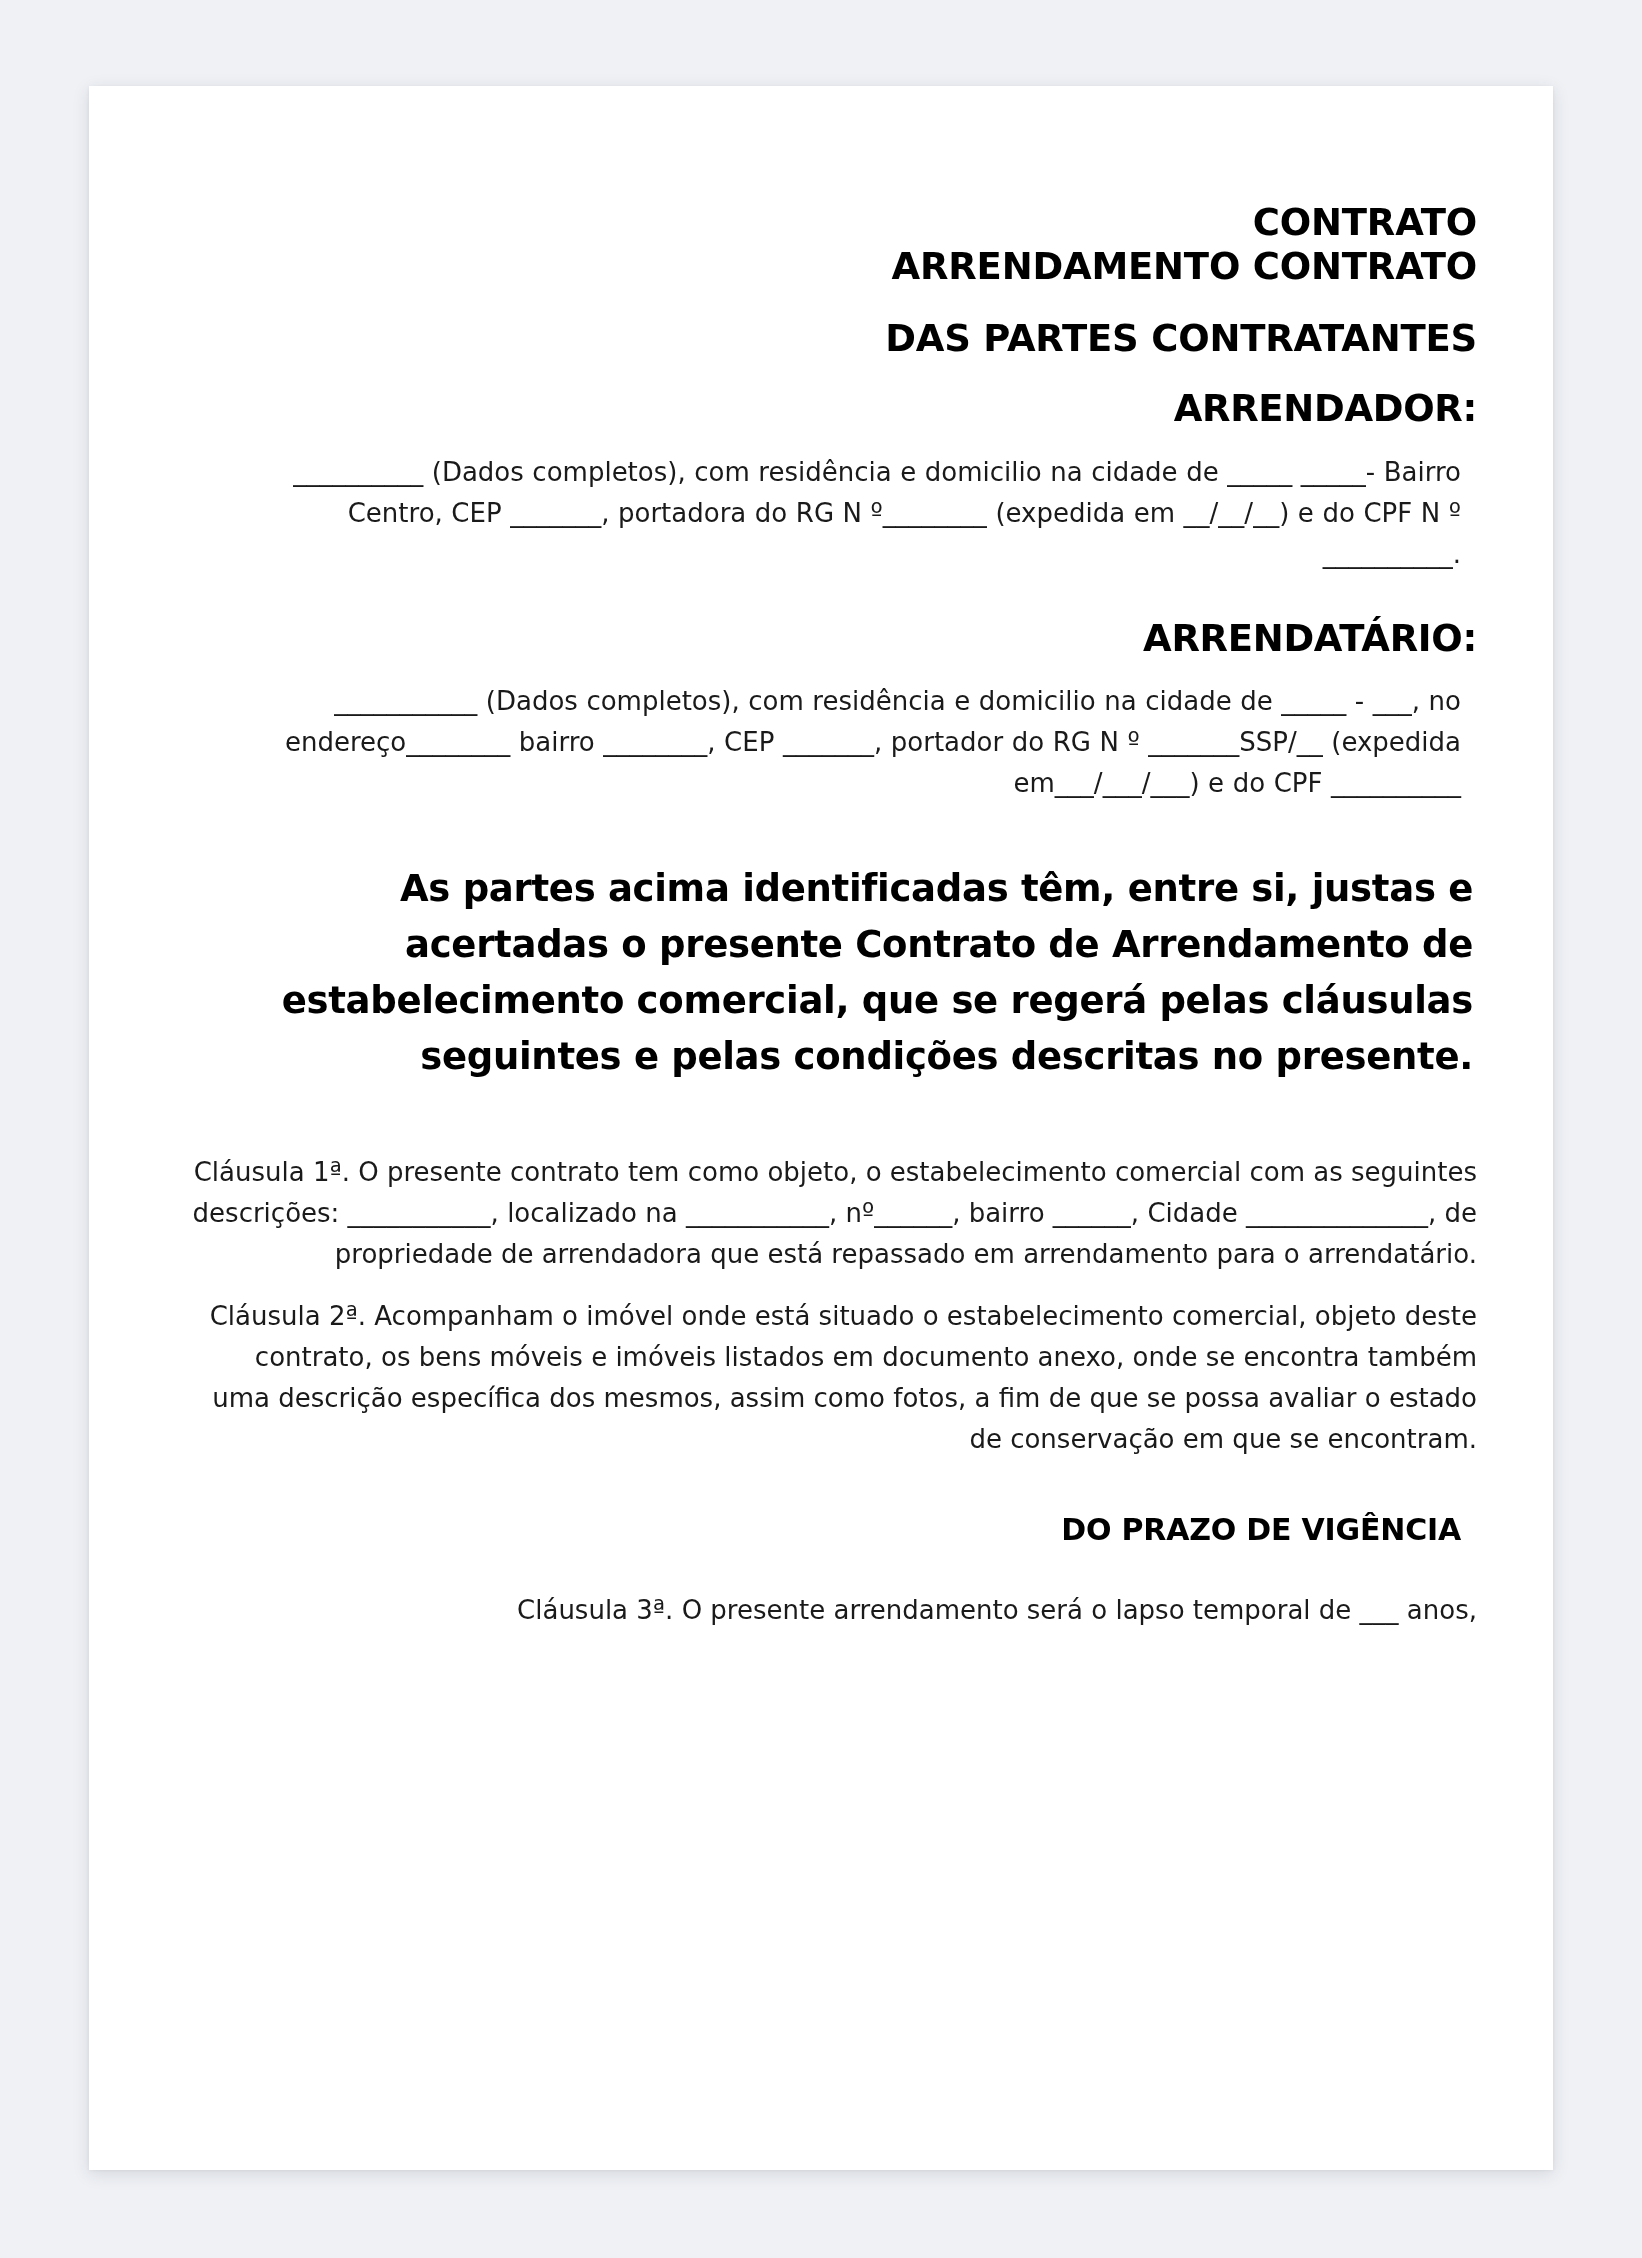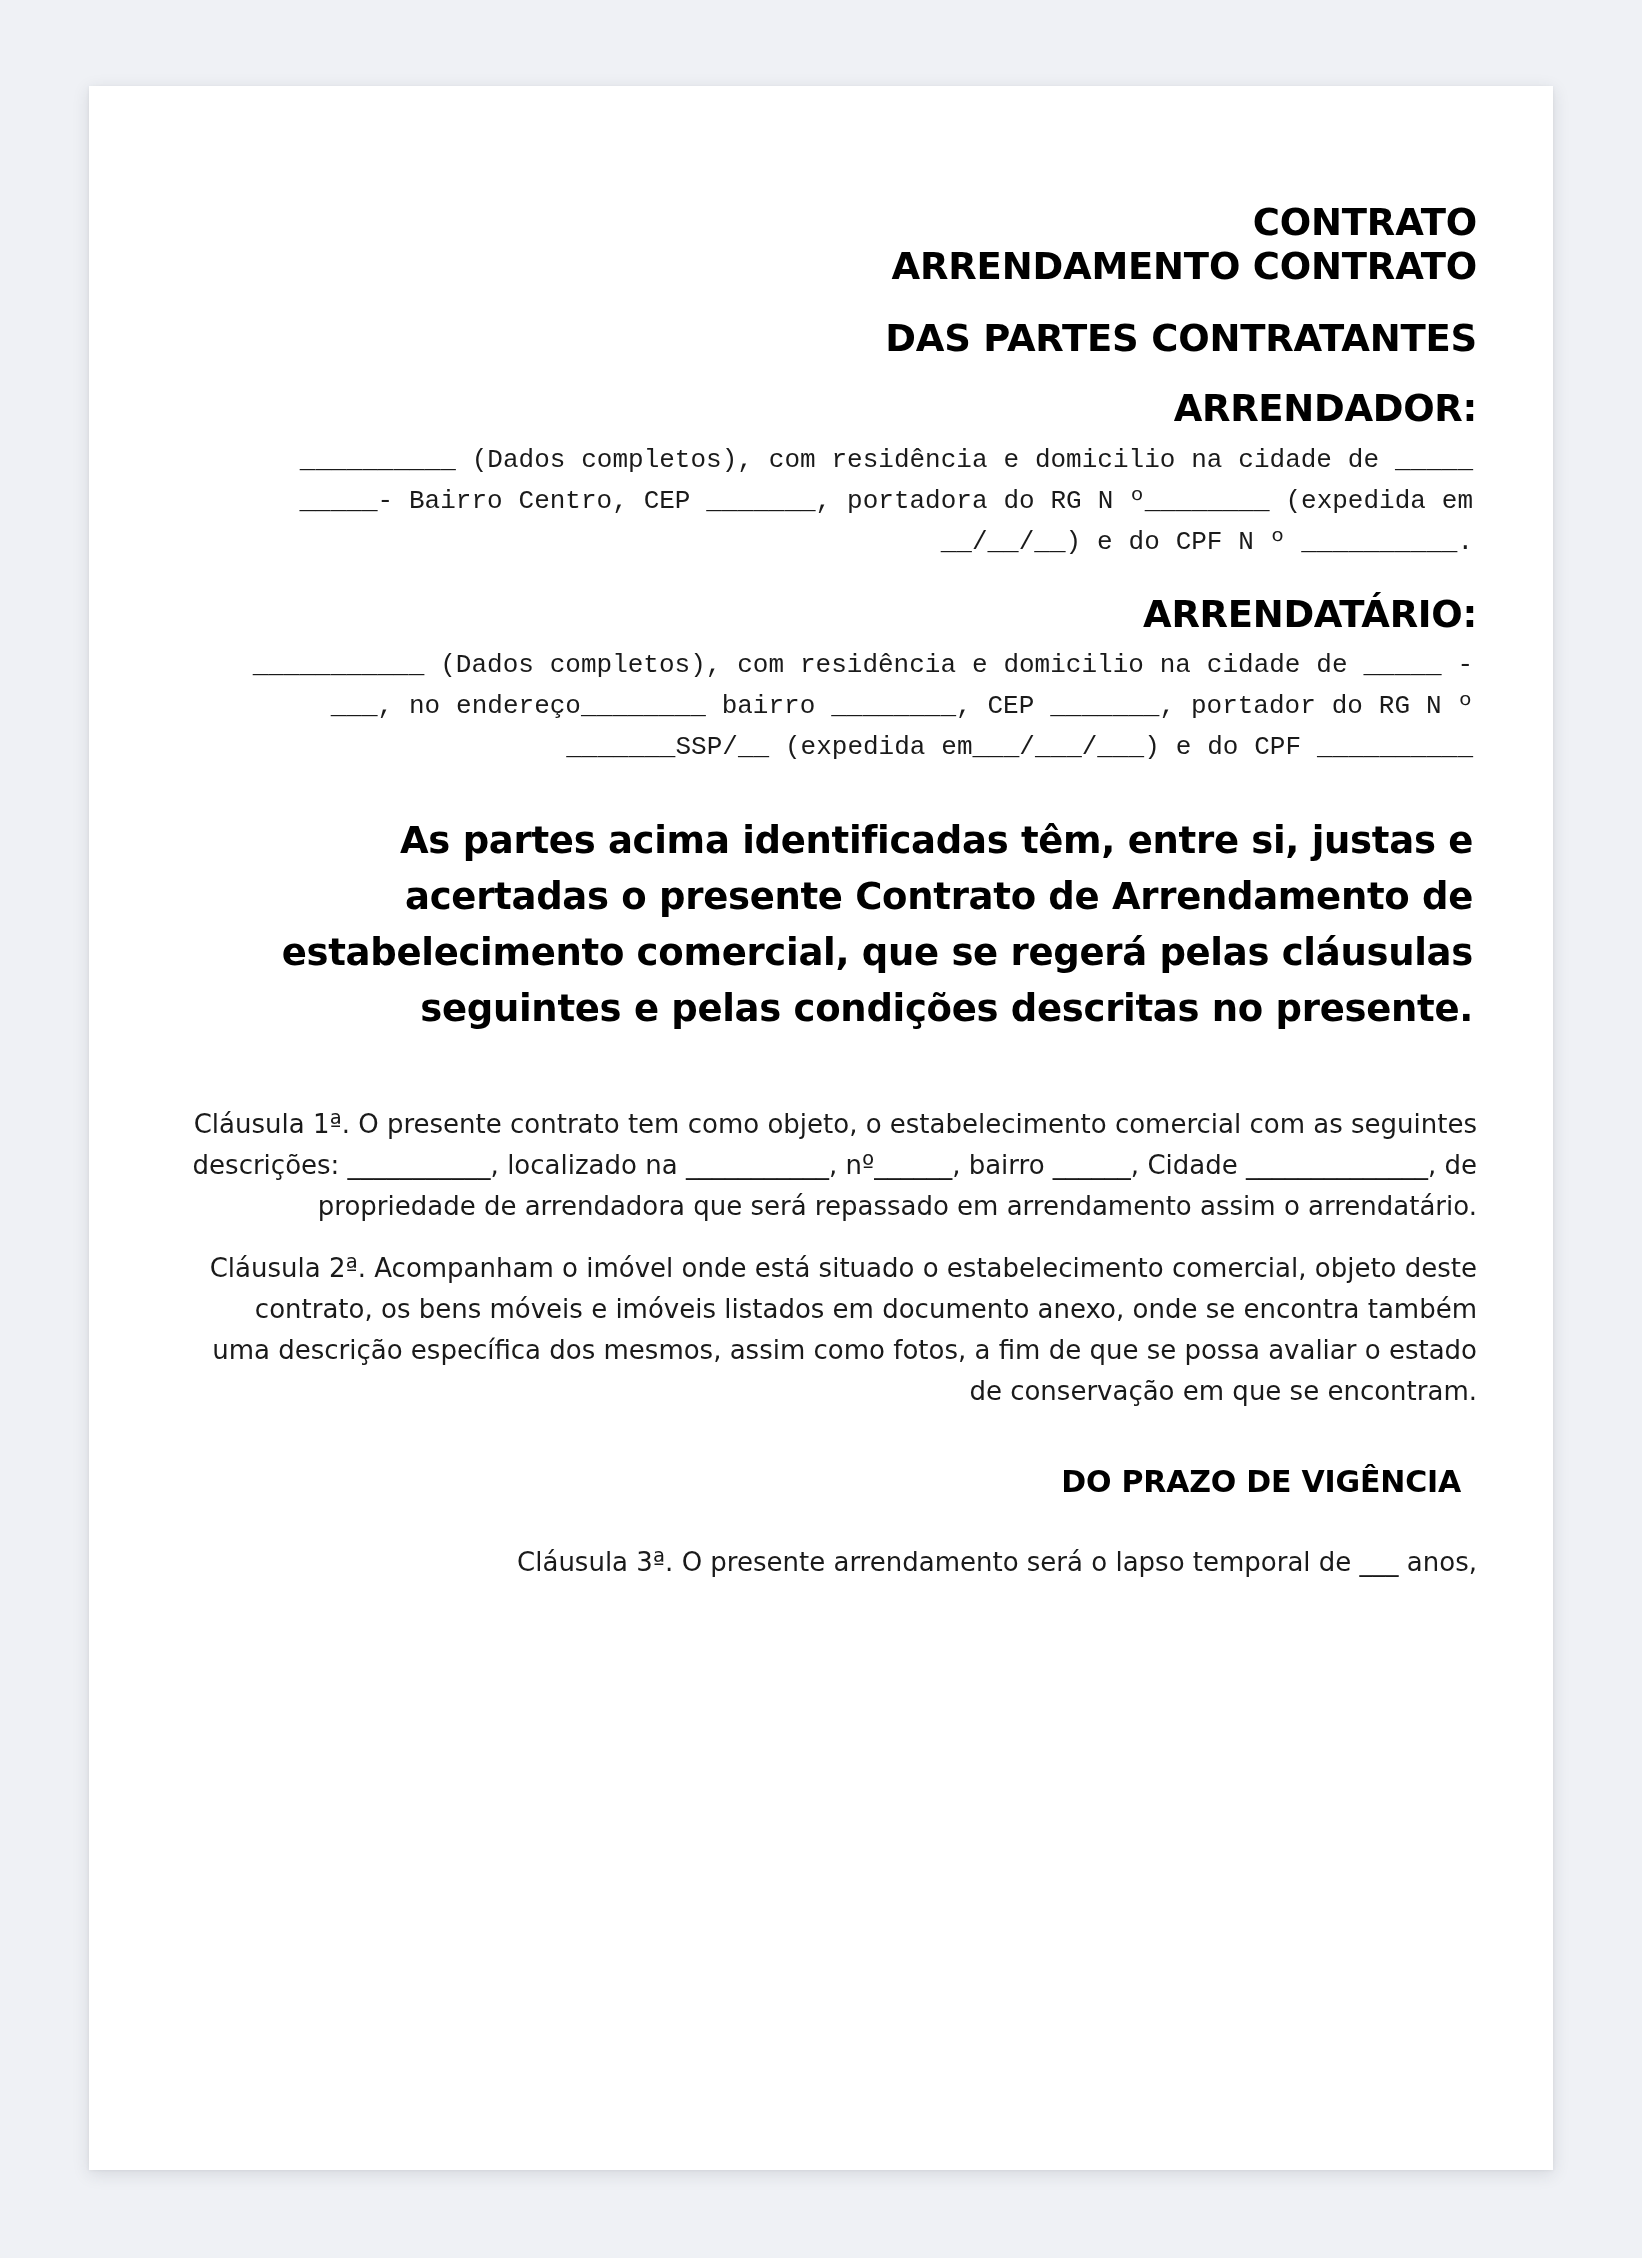--- a/index.html
+++ b/index.html
@@ -66,23 +66,22 @@
     line-height: 46px;
     color: #000;
     letter-spacing: -0.3px;
     margin: 0;
   }
 
   .party-body {
     font-size: 26px;
     line-height: 41px;
     color: #1a1a1a;
-    margin: 4px;
+    margin: 16px;
     word-spacing: 0.3px;
-    font-family: Liberation Mono, monospace;
   }
 
   .lead-paragraph {
     font-size: 37px;
     font-weight: bold;
     line-height: 56px;
     color: #000;
     letter-spacing: -0.3px;
     margin: 4px;
   }
@@ -146,21 +145,21 @@
 
       <div class="gap-to-lead"></div>
 
       <p class="lead-paragraph">As partes acima identificadas têm, entre si, justas e acertadas o presente Contrato de Arrendamento de estabelecimento comercial, que se regerá pelas cláusulas seguintes e pelas condições descritas no presente.</p>
 
       <div class="gap-lead-to-objeto"></div>
 
 
       <div class="gap-objeto-to-c1"></div>
 
-      <p class="clause">Cláusula 1ª. O presente contrato tem como objeto, o estabelecimento comercial com as seguintes descrições: ___________, localizado na ___________, nº______, bairro ______, Cidade ______________, de propriedade de arrendadora que será repassado em arrendamento assim o arrendatário.</p>
+      <p class="clause">Cláusula 1ª. O presente contrato tem como objeto, o estabelecimento comercial com as seguintes descrições: ___________, localizado na ___________, nº______, bairro ______, Cidade ______________, de propriedade de arrendadora que está repassado em arrendamento para o arrendatário.</p>
 
       <div class="gap-c1-to-c2"></div>
 
       <p class="clause">Cláusula 2ª. Acompanham o imóvel onde está situado o estabelecimento comercial, objeto deste contrato, os bens móveis e imóveis listados em documento anexo, onde se encontra também uma descrição específica dos mesmos, assim como fotos, a fim de que se possa avaliar o estado de conservação em que se encontram.</p>
 
       <div class="gap-c2-to-prazo"></div>
 
       <h3 class="sub-heading">DO PRAZO DE VIGÊNCIA</h3>
 
       <div class="gap-prazo-to-c3"></div>

